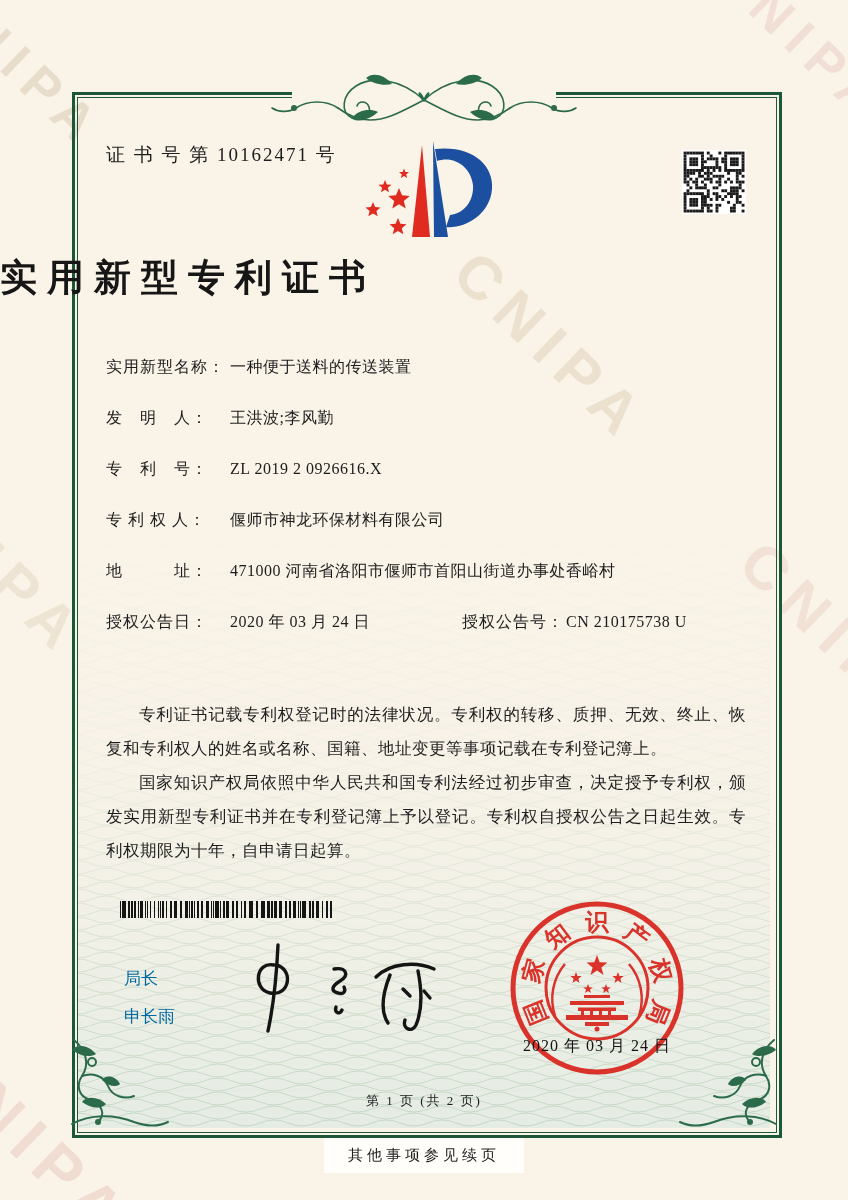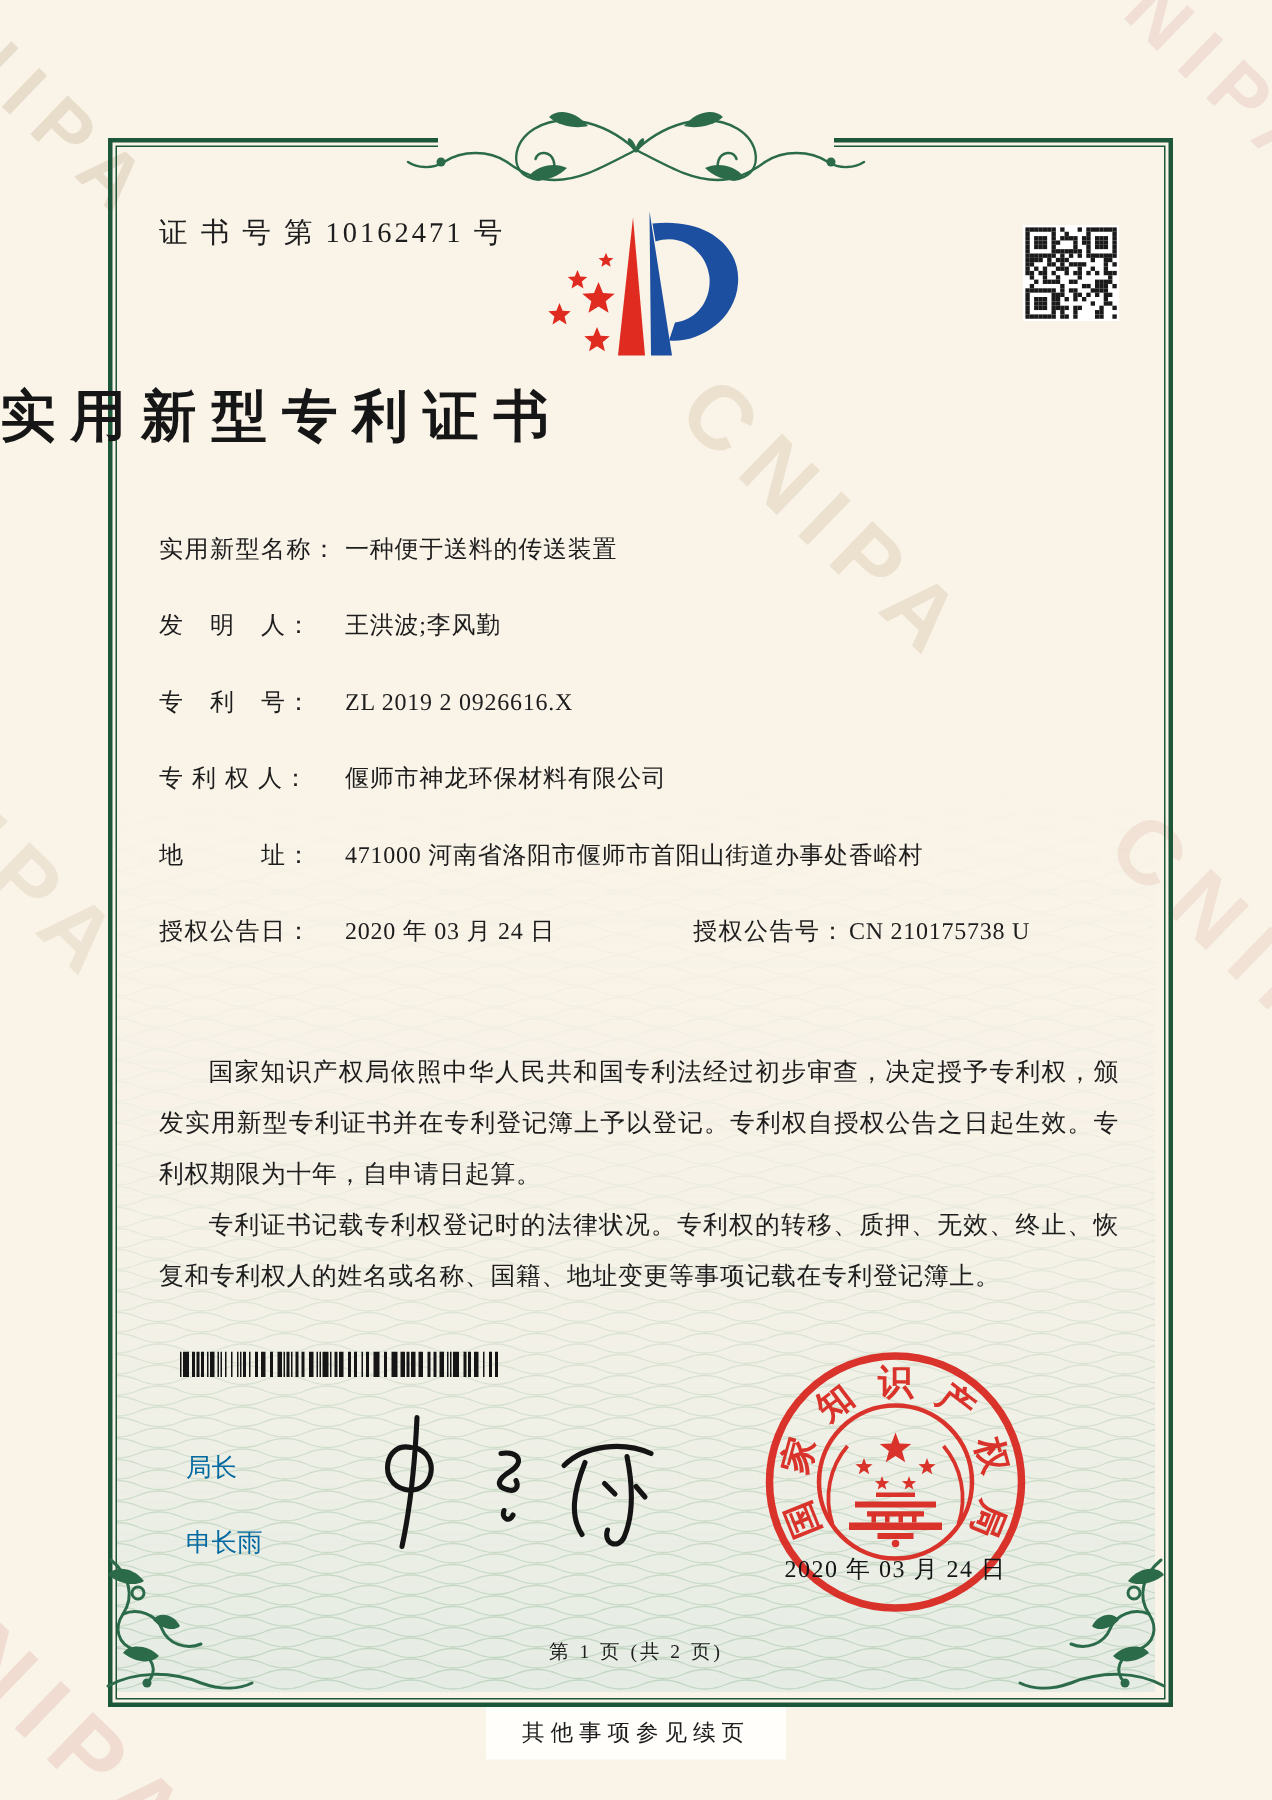--- a/index.html
+++ b/index.html
@@ -46,21 +46,21 @@
   .f-value{letter-spacing:.5px;}
   .grant-second{position:absolute;left:356px;top:0;}
 
   .paras{position:absolute;left:106px;top:698px;width:640px;text-align:justify;font-size:16.5px;
          line-height:34px;letter-spacing:.5px;z-index:3;}
   .paras p{margin:0;text-indent:2em;}
 
   .barcode{position:absolute;left:120px;top:901px;z-index:3;}
   .director{position:absolute;left:124px;top:967px;font-family:"Liberation Sans","DejaVu Sans",sans-serif;
             font-size:17px;color:#0369a1;z-index:3;}
-  .director .dname{margin-top:27px;}
+  .director .dname{margin-top:15px;}
   .signature{position:absolute;left:238px;top:931px;width:205px;height:112px;z-index:3;}
 
   .seal{position:absolute;left:502px;top:893px;width:190px;height:190px;z-index:4;opacity:.93;}
   .seal-date{position:absolute;left:512px;top:1036px;width:170px;text-align:center;font-size:16px;
              letter-spacing:1px;color:#141414;z-index:5;}
 
   .page-info{position:absolute;left:0;right:0;top:1092px;text-align:center;font-size:13px;letter-spacing:2px;z-index:3;}
   .note{position:absolute;left:50%;top:1138px;transform:translateX(-50%);background:#fffefb;
         padding:8px 24px;font-size:15px;letter-spacing:4px;z-index:3;}
 </style>
@@ -490,22 +490,22 @@
     </div>
     <div class="f-row">
       <span class="f-label">授权公告日：</span><span class="f-value">2020 年 03 月 24 日</span>
       <span class="grant-second">
         <span class="f-label g2">授权公告号：</span><span class="f-value">CN 210175738 U</span>
       </span>
     </div>
   </div>
 
   <div class="paras">
+    <p>专利证书记载专利权登记时的法律状况。专利权的转移、质押、无效、终止、恢复和专利权人的姓名或名称、国籍、地址变更等事项记载在专利登记簿上。</p>
     <p>国家知识产权局依照中华人民共和国专利法经过初步审查，决定授予专利权，颁发实用新型专利证书并在专利登记簿上予以登记。专利权自授权公告之日起生效。专利权期限为十年，自申请日起算。</p>
-    <p>专利证书记载专利权登记时的法律状况。专利权的转移、质押、无效、终止、恢复和专利权人的姓名或名称、国籍、地址变更等事项记载在专利登记簿上。</p>
   </div>
 
   <svg id="barcode-svg" class="barcode" width="218" height="17">
       <rect x="0" y="0" width="1" height="17" fill="#151515"></rect>
       <rect x="2" y="0" width="4" height="17" fill="#151515"></rect>
       <rect x="8" y="0" width="2" height="17" fill="#151515"></rect>
       <rect x="11" y="0" width="2" height="17" fill="#151515"></rect>
       <rect x="14" y="0" width="2" height="17" fill="#151515"></rect>
       <rect x="18" y="0" width="1" height="17" fill="#151515"></rect>
       <rect x="20" y="0" width="3" height="17" fill="#151515"></rect>

